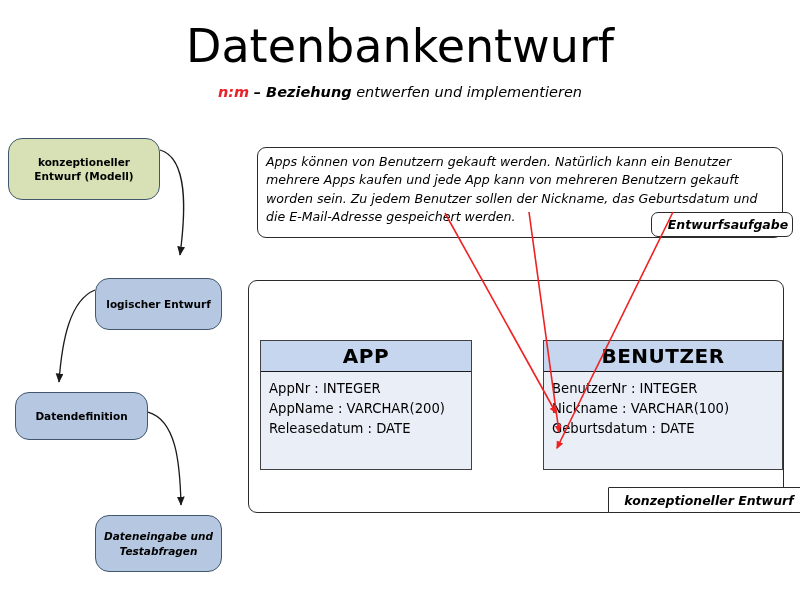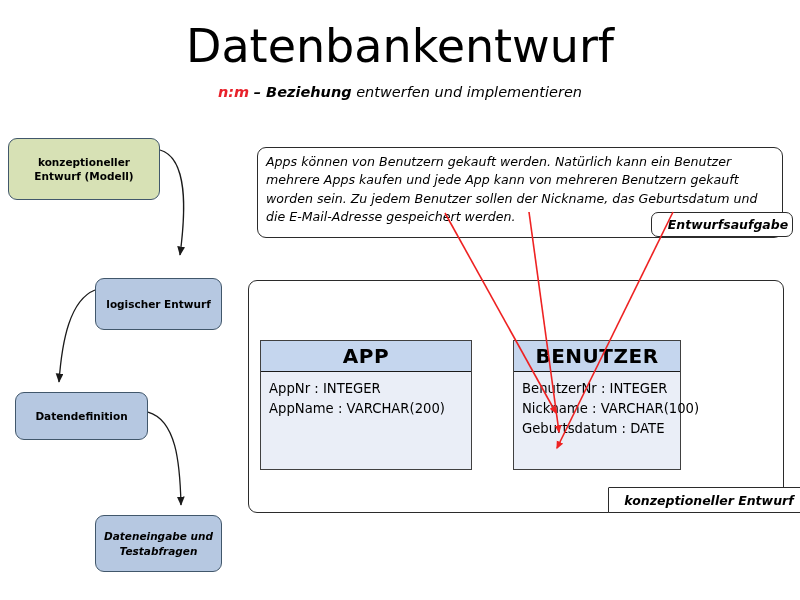--- a/index.html
+++ b/index.html
@@ -54,21 +54,21 @@
   .subtitle .bez {
     font-weight: bold;
     font-style: italic;
   }
 
   
   .flowbox {
     position: absolute;
     box-sizing: border-box;
     border: 1px solid #41576b;
-    border-radius: 9px;
+    border-radius: 14px;
     display: flex;
     align-items: center;
     justify-content: center;
     text-align: center;
     font-size: 10.5px;
     font-weight: bold;
     line-height: 1.35;
     padding: 2px 6px;
   }
   .flow-green { background: #d7e1b5; }
@@ -180,21 +180,21 @@
     padding: 7px 0 4px 8px;
   }
   .attr {
     font-size: 13.2px;
     line-height: 1.53;
     white-space: nowrap;
     font-family: "DejaVu Sans", "Liberation Sans", sans-serif;
   }
 
   #entity-app      { left: 260px; top: 340px; width: 212px; height: 130px; }
-  #entity-benutzer { left: 513px; top: 340px; width: 168px; height: 130px; }
+  #entity-benutzer { left: 543px; top: 340px; width: 240px; height: 130px; }
 
   
   #red-arrows {
     position: absolute;
     left: 0; top: 0;
     width: 800px; height: 600px;
     pointer-events: none;
   }
 </style>
 </head>
@@ -243,20 +243,21 @@
   </div>
   <div id="task-tab">Entwurfsaufgabe</div>
 
   <div id="model-container"></div>
 
   <div class="entity" id="entity-app">
     <div class="entity-header">APP</div>
     <div class="entity-body">
       <div class="attr"><span class="pk">AppNr </span><span>: INTEGER</span></div>
       <div class="attr"><span>AppName </span><span>: VARCHAR(200)</span></div>
+      <div class="attr"><span>Releasedatum </span><span>: DATE</span></div>
     </div>
   </div>
 
   <div class="entity" id="entity-benutzer">
     <div class="entity-header">BENUTZER</div>
     <div class="entity-body">
       <div class="attr"><span class="pk">BenutzerNr </span><span>: INTEGER</span></div>
       <div class="attr"><span>Nickname </span><span>: VARCHAR(100)</span></div>
       <div class="attr"><span>Geburtsdatum </span><span>: DATE</span></div>
     </div>

